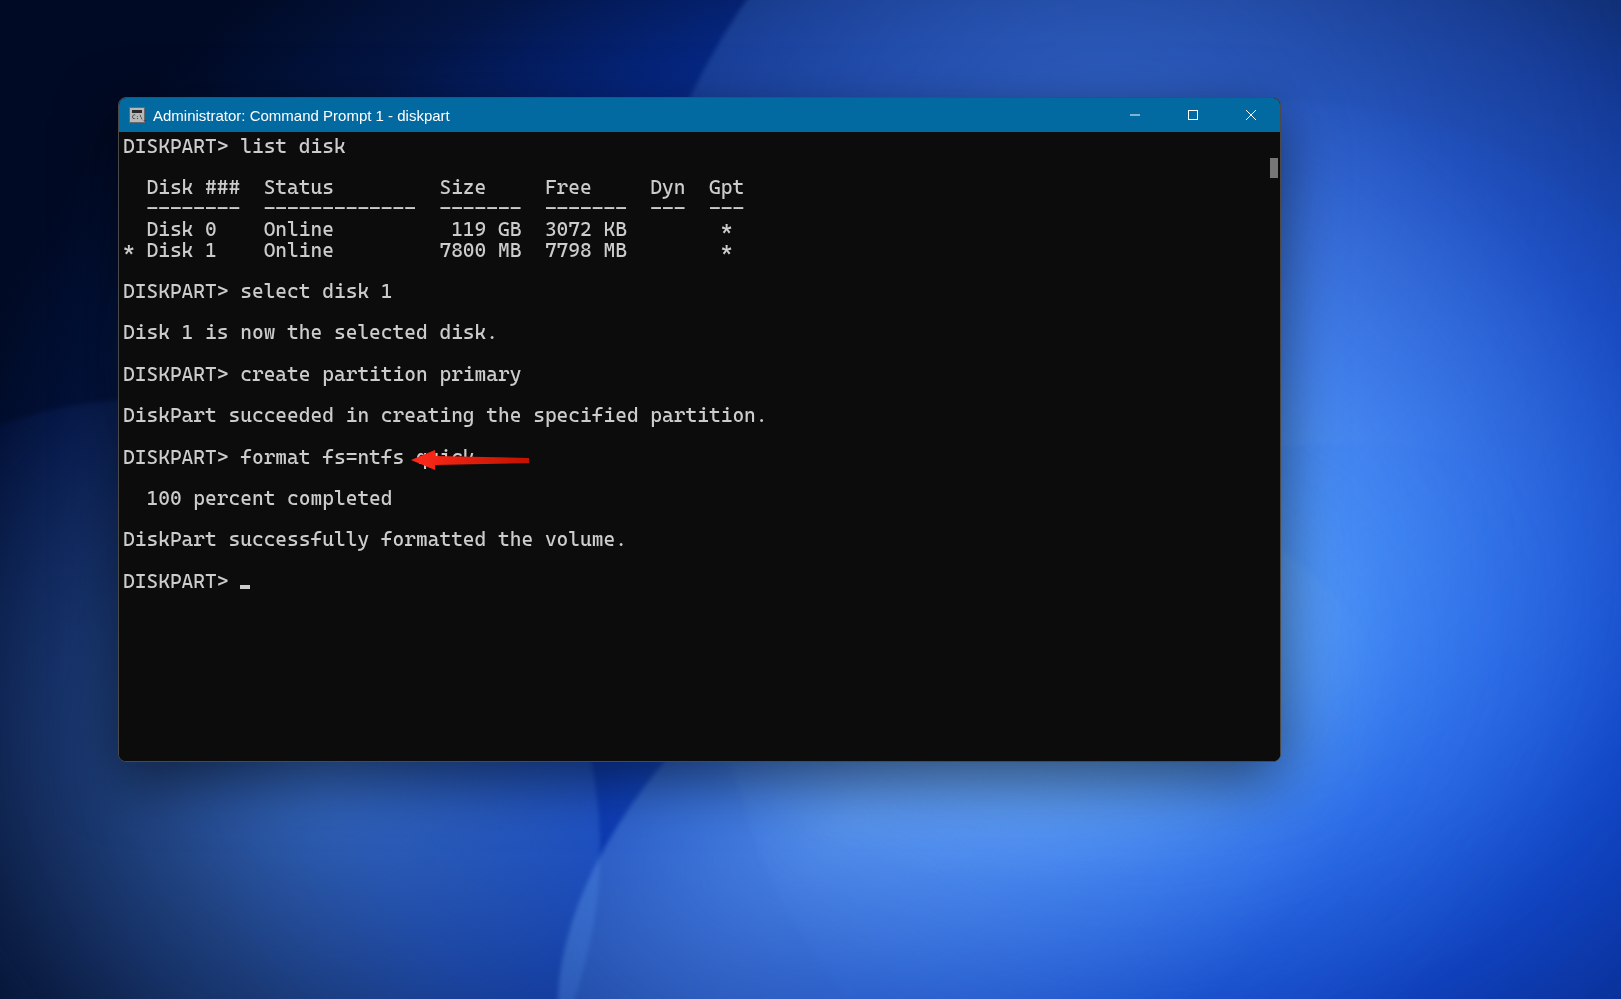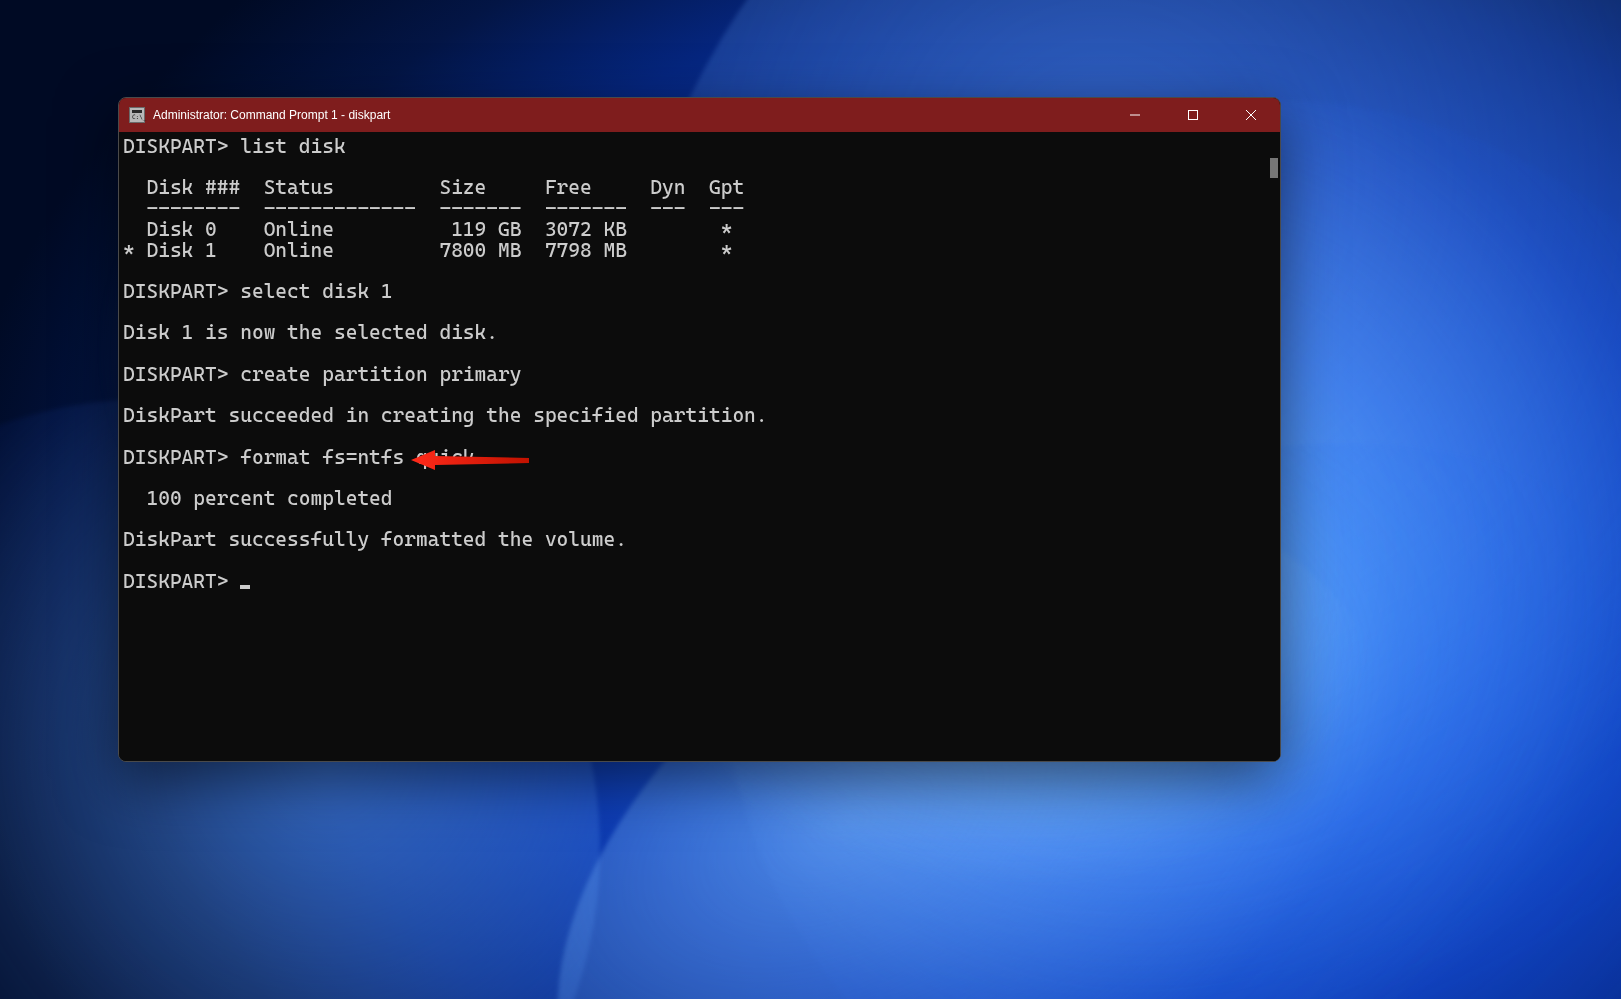--- a/index.html
+++ b/index.html
@@ -42,25 +42,25 @@
       background: #0c0c0c;
       border: 1px solid #4a4a4a;
       border-radius: 8px;
       box-shadow: 0 18px 60px rgba(0,0,0,.55);
       display: flex;
       flex-direction: column;
       overflow: hidden;
     }
     .titlebar {
       height: 34px;
-      background: #7f1d1d;
+      background: #0369a1;
       display: flex;
       align-items: center;
       color: #ffffff;
-      font-size: 12px;
+      font-size: 15px;
       flex-shrink: 0;
     }
     .titlebar .icon-slot {
       width: 16px; height: 16px;
       margin: 0 8px 0 10px;
       background: #b8b8b8;
       border: 1px solid #6a6a6a;
       position: relative;
       flex-shrink: 0;
     }

